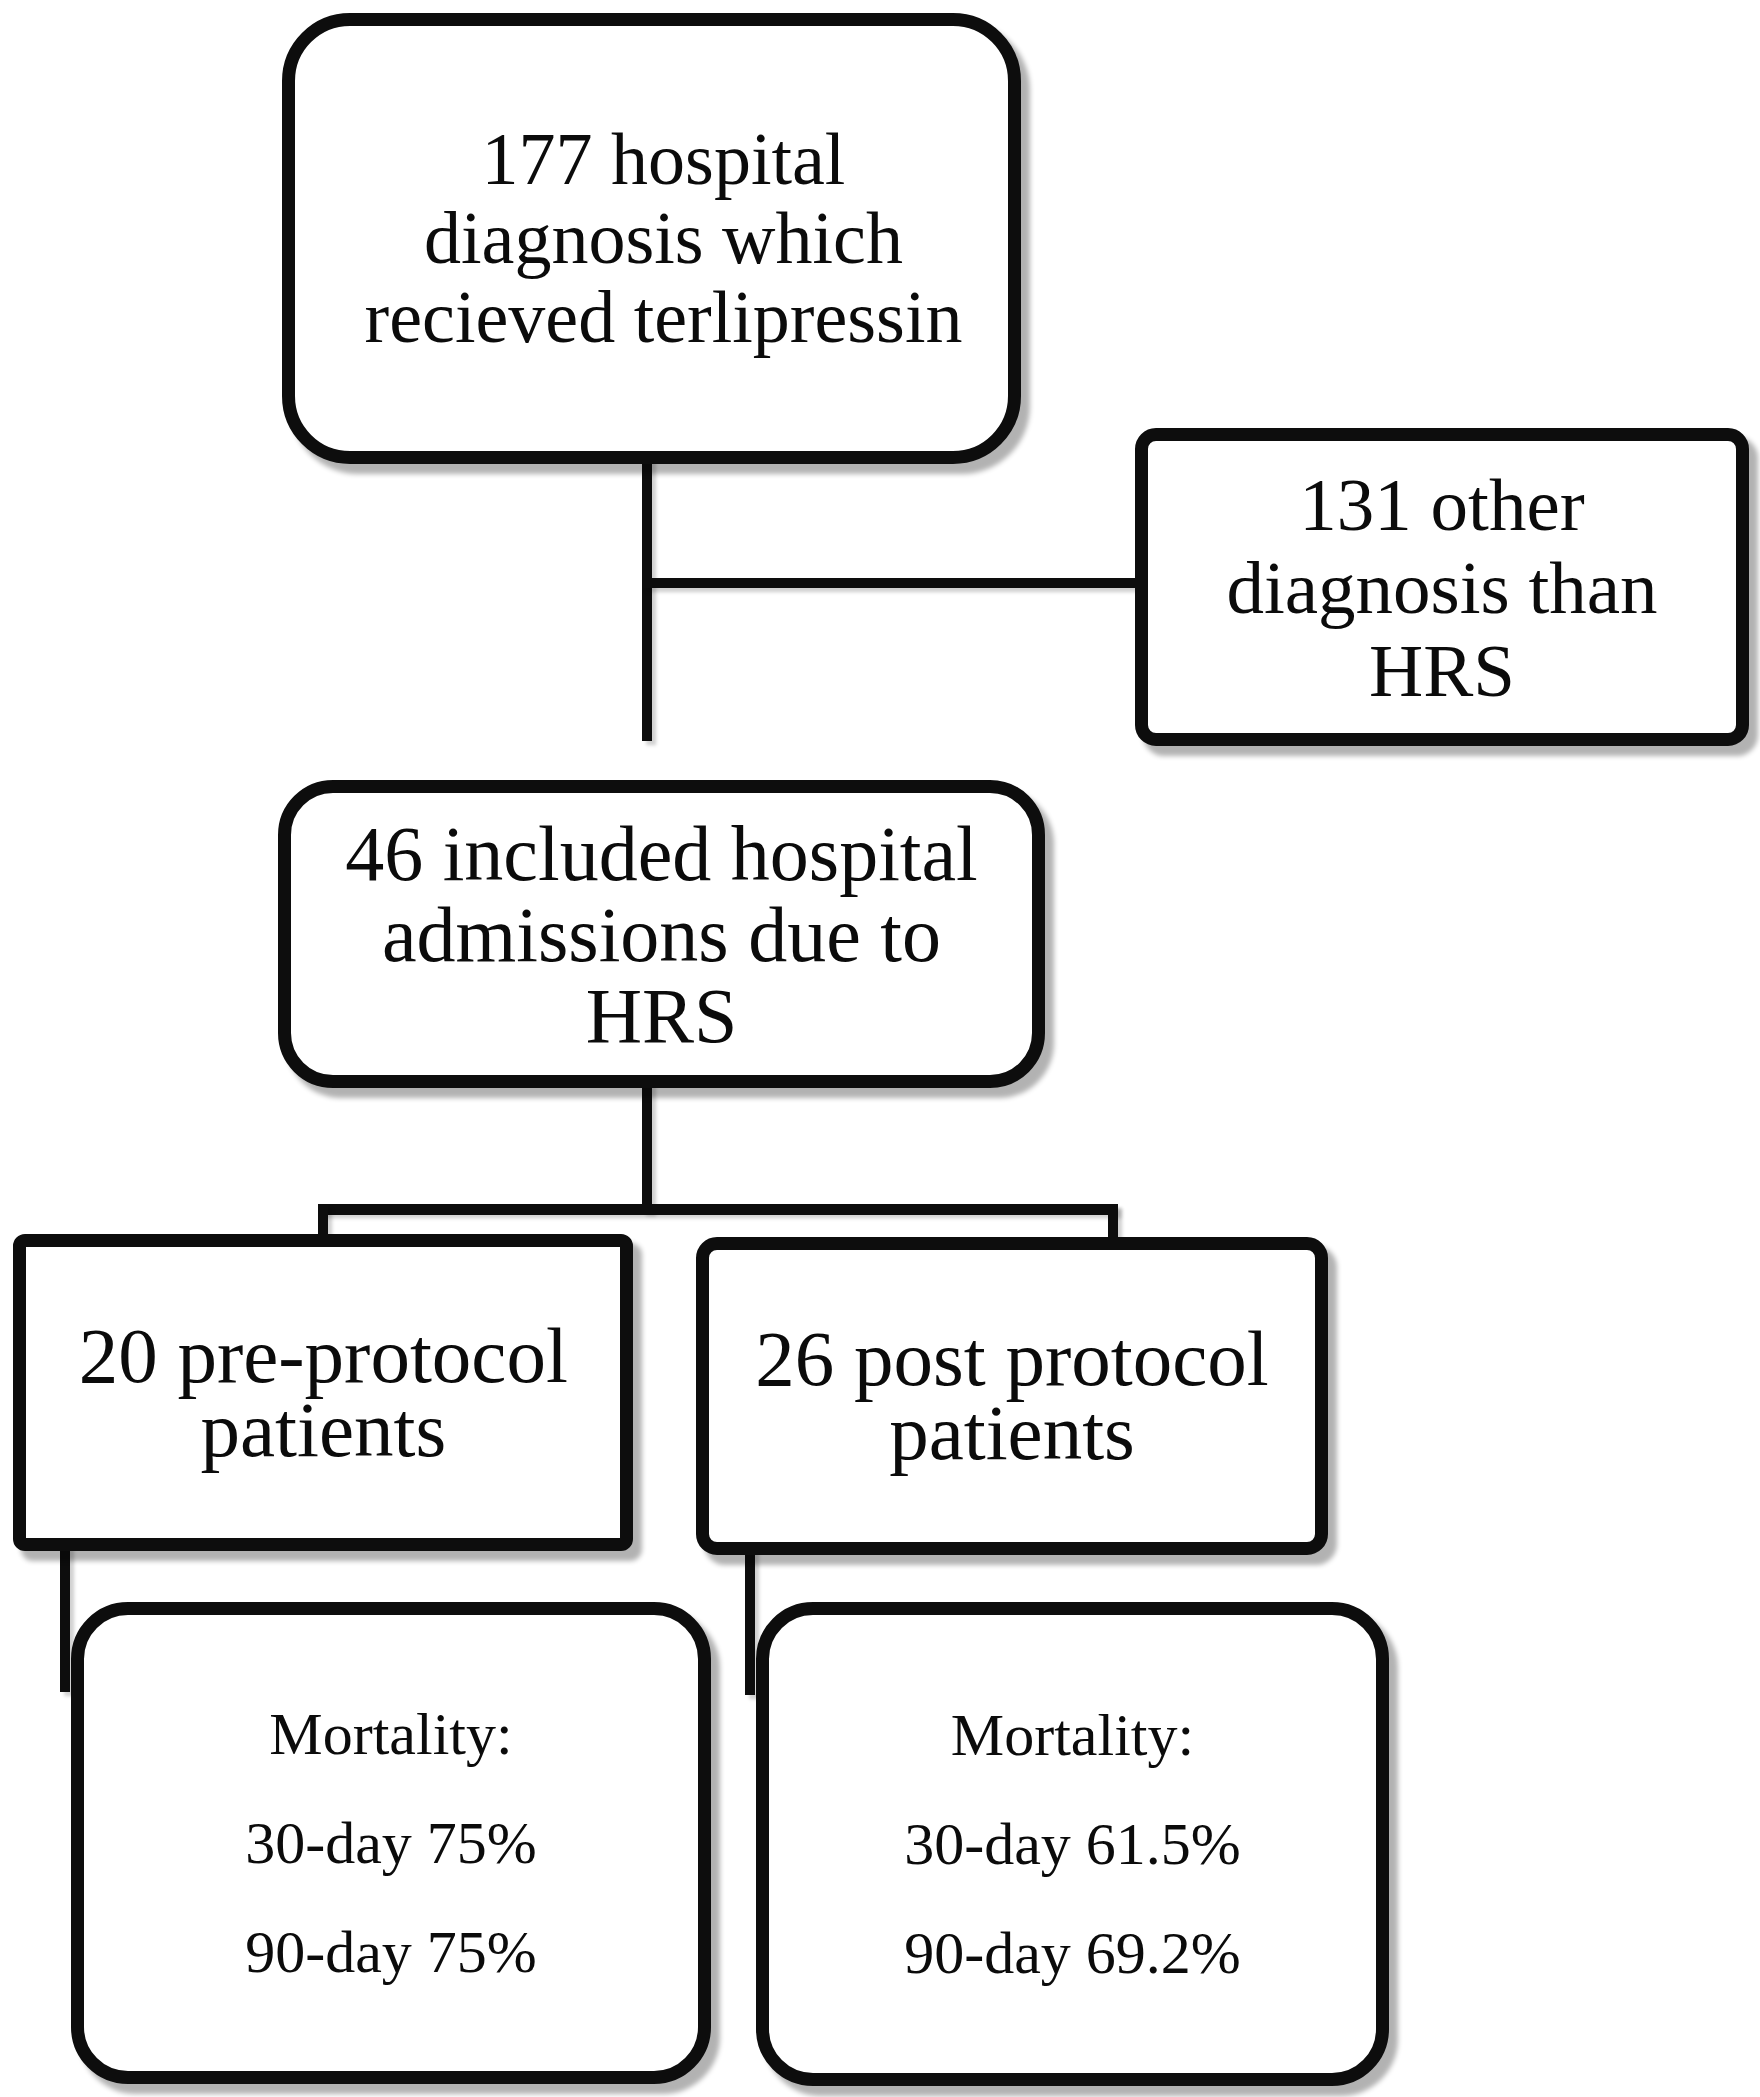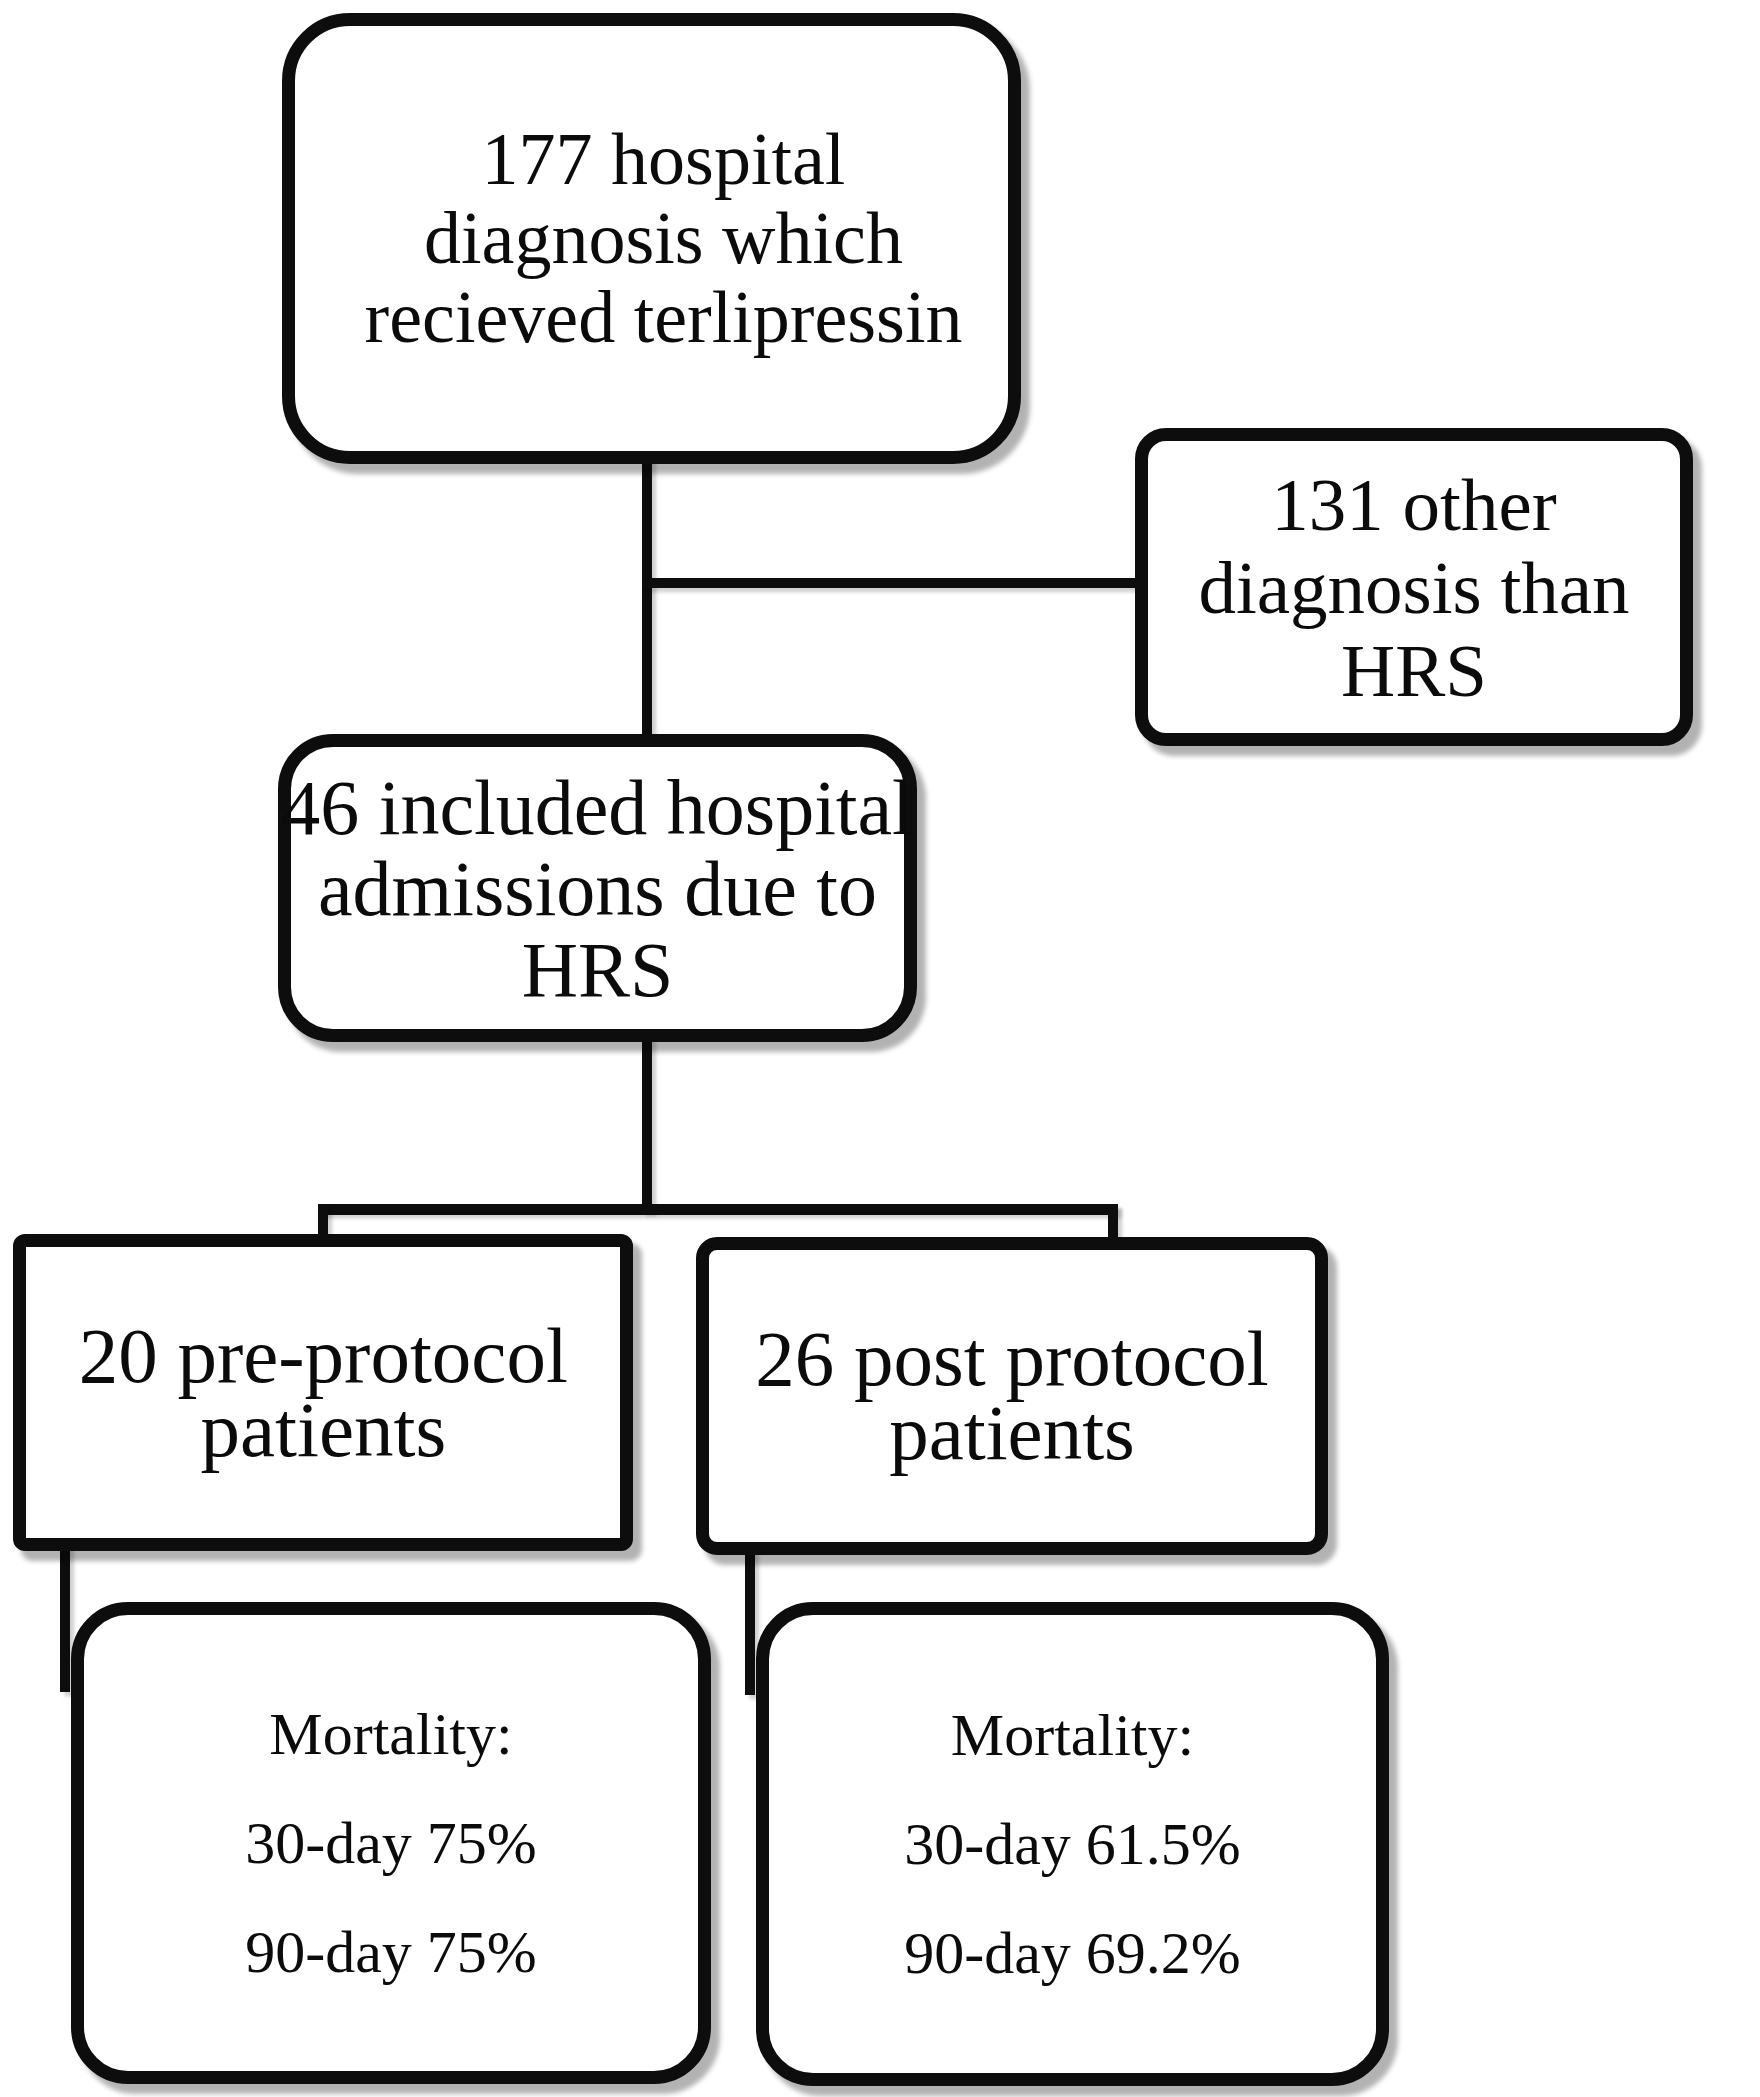--- a/index.html
+++ b/index.html
@@ -29,22 +29,22 @@
     white-space:nowrap;
   }
   .conn{
     position:absolute;
     background:#0d0d0d;
     box-shadow:4.2px 4.2px 3.6px rgba(0,0,0,0.18);
   }
 
   
   .admissions{left:282px; top:13.3px;   width:739px; height:451px; border-radius:68px;padding-left:24px;}
-  .excluded  {left:1135px;top:428px;  width:558px; height:318px; border-radius:31px;}
-  .included  {left:278px; top:734px; width:639px; height:308px; border-radius:55px;}
+  .excluded  {left:1135px;top:428px;  width:614px; height:318px; border-radius:21px;}
+  .included  {left:278px; top:780px; width:767px; height:308px; border-radius:55px;}
   .pre       {left:13.3px;  top:1234px; width:620px; height:317px; border-radius:12px;}
   .post      {left:696px;top:1237px; width:632px; height:318px; border-radius:21px;}
   .mortpre   {left:71px; top:1602px; width:640px; height:482px; border-radius:57px;}
   .mortpost  {left:756px;top:1602px; width:633px; height:484px; border-radius:57px;}
 
   
   .admissions .line{font-size:74px; line-height:79px;}
   .excluded   .line{font-size:75px; line-height:83px;}
   .included   .line{font-size:78px; line-height:81px;}
   .pre .line, .post .line{font-size:79px; line-height:74px;}

